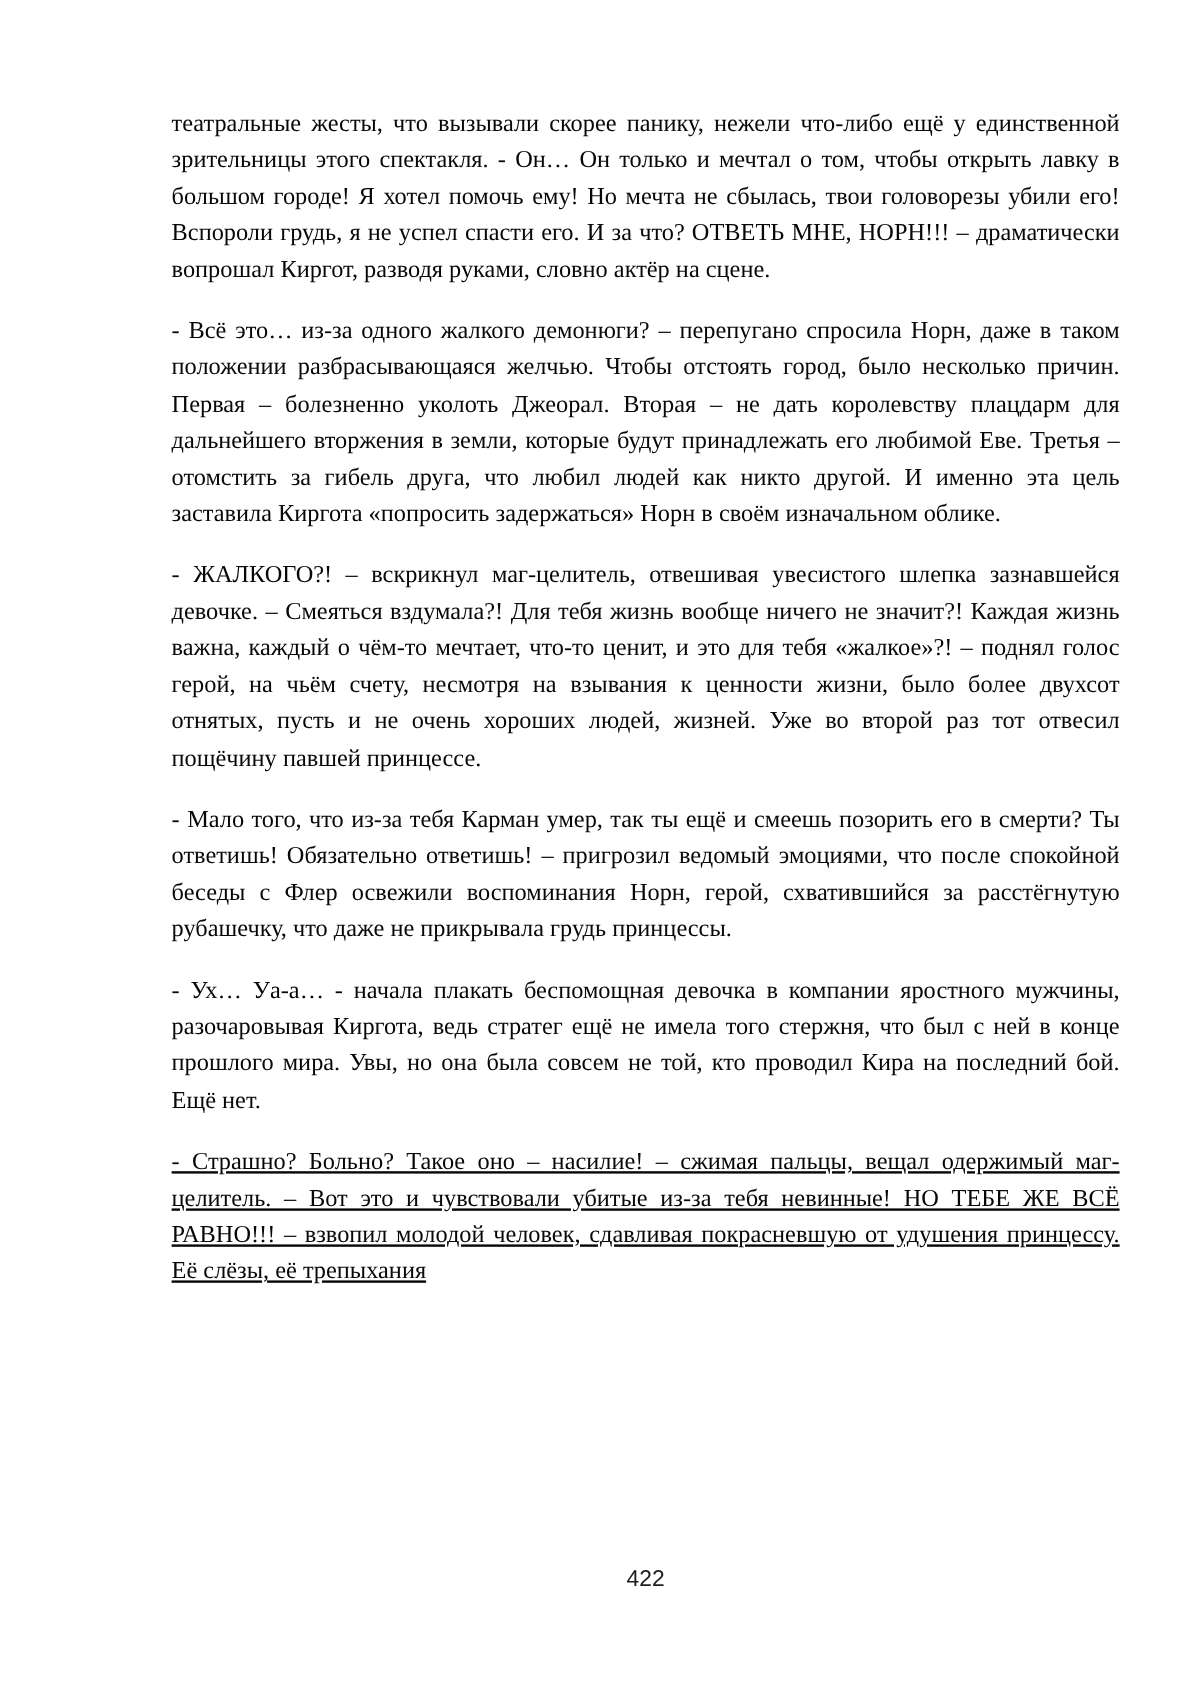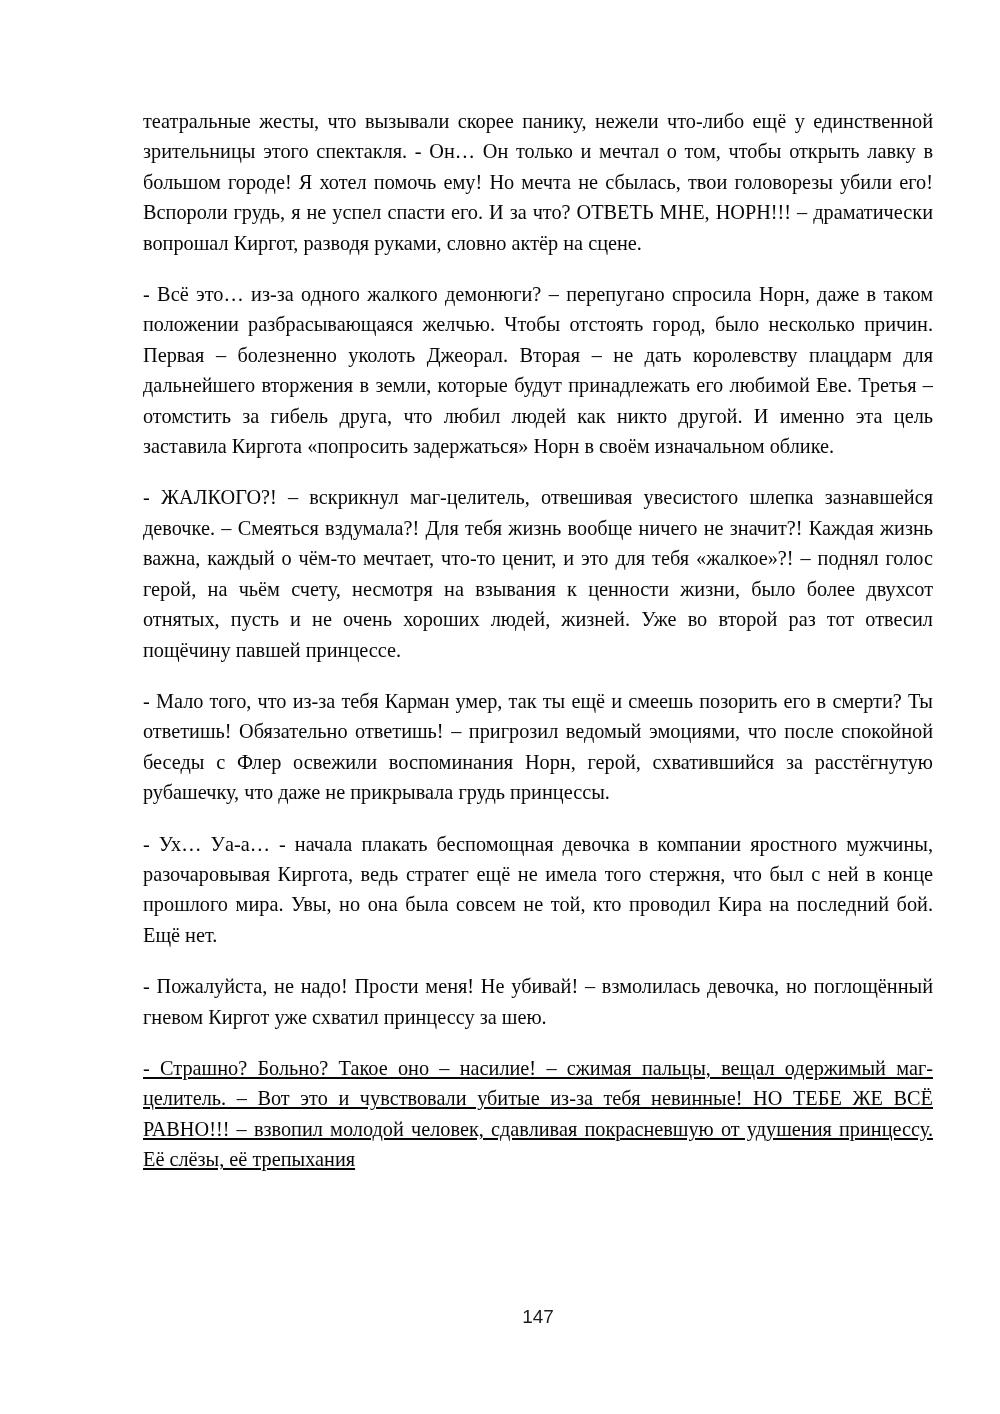--- a/index.html
+++ b/index.html
@@ -11,21 +11,21 @@
     position: relative;
     width: 1000px;
     height: 1414px;
     background: #ffffff;
     margin: 0 auto;
     overflow: hidden;
   }
   .text-block {
     position: absolute;
     left: 143px;
-    top: 106px;
+    top: 88px;
     width: 790px;
     text-align: justify;
     font-family: "Liberation Serif", serif;
     font-size: 20.3px;
     line-height: 30.4px;
     color: #070707;
   }
   .text-block p {
     margin: 0 0 21px 0;
     padding: 0;
@@ -49,17 +49,16 @@
 </head>
 <body>
 
 <div class="page">
   <div class="text-block">
     <p>театральные жесты, что вызывали скорее панику, нежели что-либо ещё у единственной зрительницы этого спектакля. - Он… Он только и мечтал о том, чтобы открыть лавку в большом городе! Я хотел помочь ему! Но мечта не сбылась, твои головорезы убили его! Вспороли грудь, я не успел спасти его. И за что? ОТВЕТЬ МНЕ, НОРН!!! – драматически вопрошал Киргот, разводя руками, словно актёр на сцене.</p>
     <p>- Всё это… из-за одного жалкого демонюги? – перепугано спросила Норн, даже в таком положении разбрасывающаяся желчью. Чтобы отстоять город, было несколько причин. Первая – болезненно уколоть Джеорал. Вторая – не дать королевству плацдарм для дальнейшего вторжения в земли, которые будут принадлежать его любимой Еве. Третья – отомстить за гибель друга, что любил людей как никто другой. И именно эта цель заставила Киргота «попросить задержаться» Норн в своём изначальном облике.</p>
     <p>- ЖАЛКОГО?! – вскрикнул маг-целитель, отвешивая увесистого шлепка зазнавшейся девочке. – Смеяться вздумала?! Для тебя жизнь вообще ничего не значит?! Каждая жизнь важна, каждый о чём-то мечтает, что-то ценит, и это для тебя «жалкое»?! – поднял голос герой, на чьём счету, несмотря на взывания к ценности жизни, было более двухсот отнятых, пусть и не очень хороших людей, жизней. Уже во второй раз тот отвесил пощёчину павшей принцессе.</p>
     <p>- Мало того, что из-за тебя Карман умер, так ты ещё и смеешь позорить его в смерти? Ты ответишь! Обязательно ответишь! – пригрозил ведомый эмоциями, что после спокойной беседы с Флер освежили воспоминания Норн, герой, схватившийся за расстёгнутую рубашечку, что даже не прикрывала грудь принцессы.</p>
     <p>- Ух… Уа-а… - начала плакать беспомощная девочка в компании яростного мужчины, разочаровывая Киргота, ведь стратег ещё не имела того стержня, что был с ней в конце прошлого мира. Увы, но она была совсем не той, кто проводил Кира на последний бой. Ещё нет.</p>
-    <p>- Пожалуйста, не надо! Прости меня! Не убивай! – взмолилась девочка, но поглощённый гневом Киргот уже схватил принцессу за шею.</p>
     <p>- Страшно? Больно? Такое оно – насилие! – сжимая пальцы, вещал одержимый маг-целитель. – Вот это и чувствовали убитые из-за тебя невинные! НО ТЕБЕ ЖЕ ВСЁ РАВНО!!! – взвопил молодой человек, сдавливая покрасневшую от удушения принцессу. Её слёзы, её трепыхания</p>
   </div>
-  <div class="page-number">147</div>
+  <div class="page-number">422</div>
 </div>
 
 </body></html>

